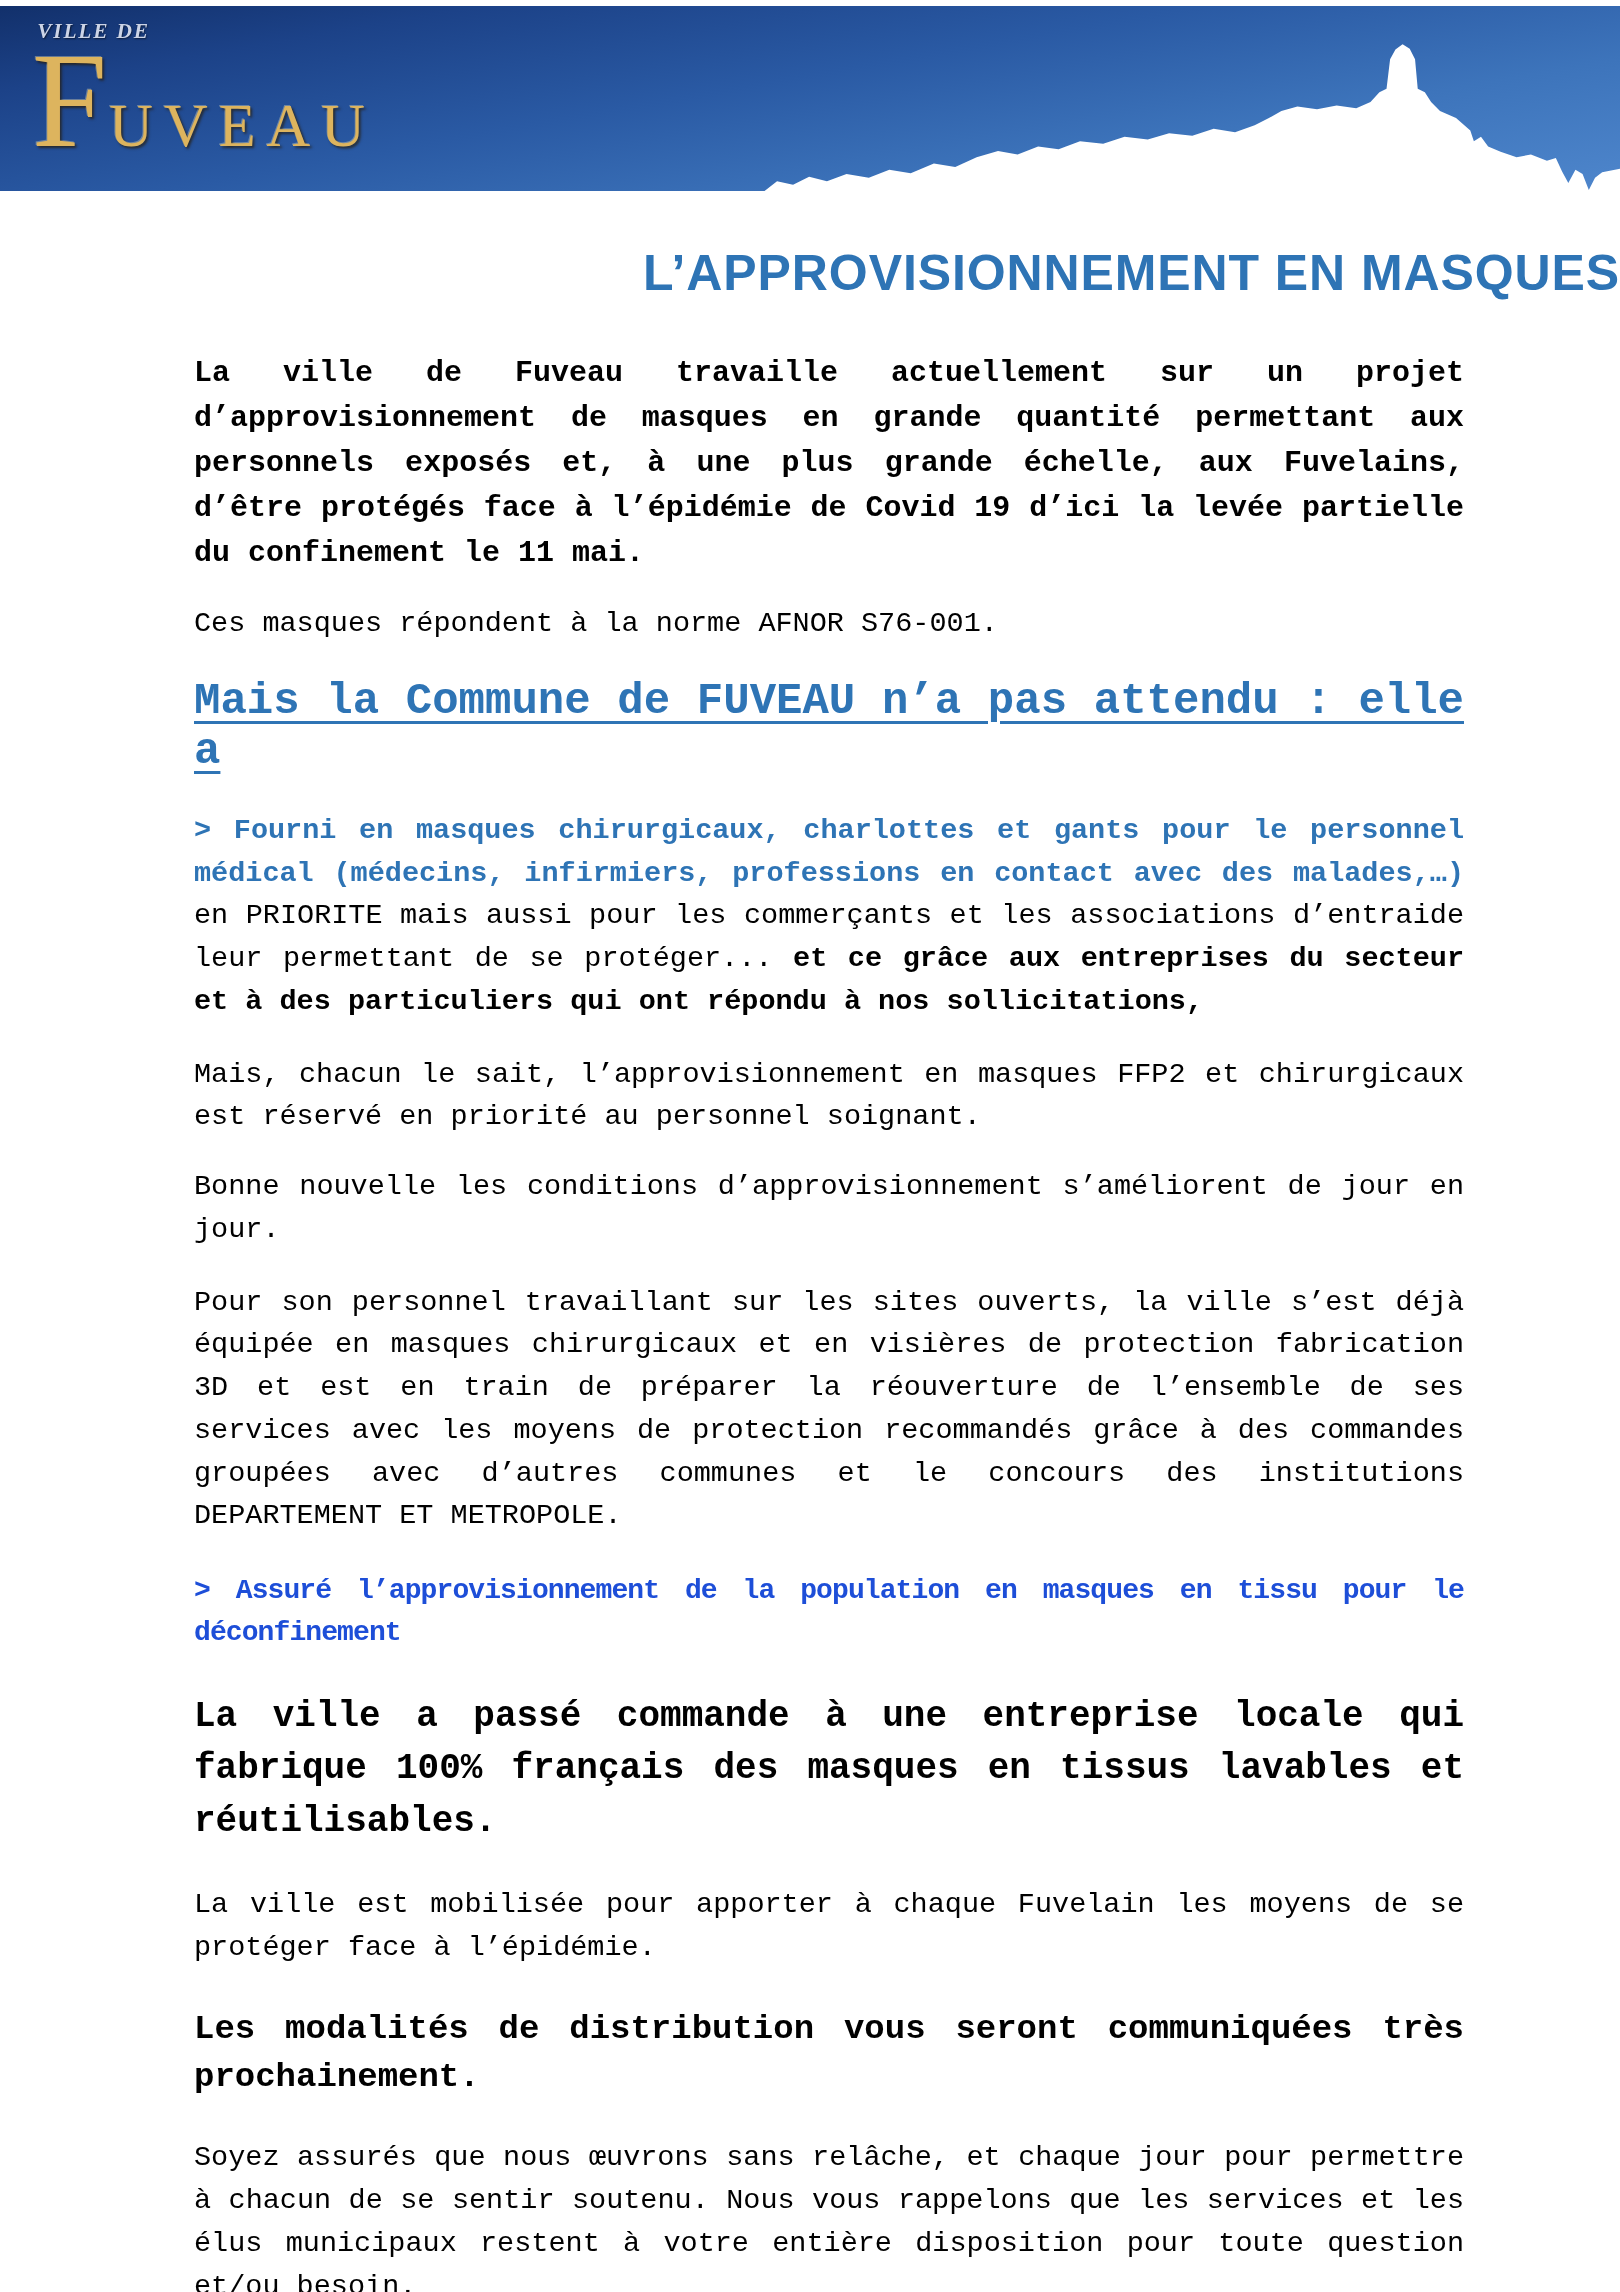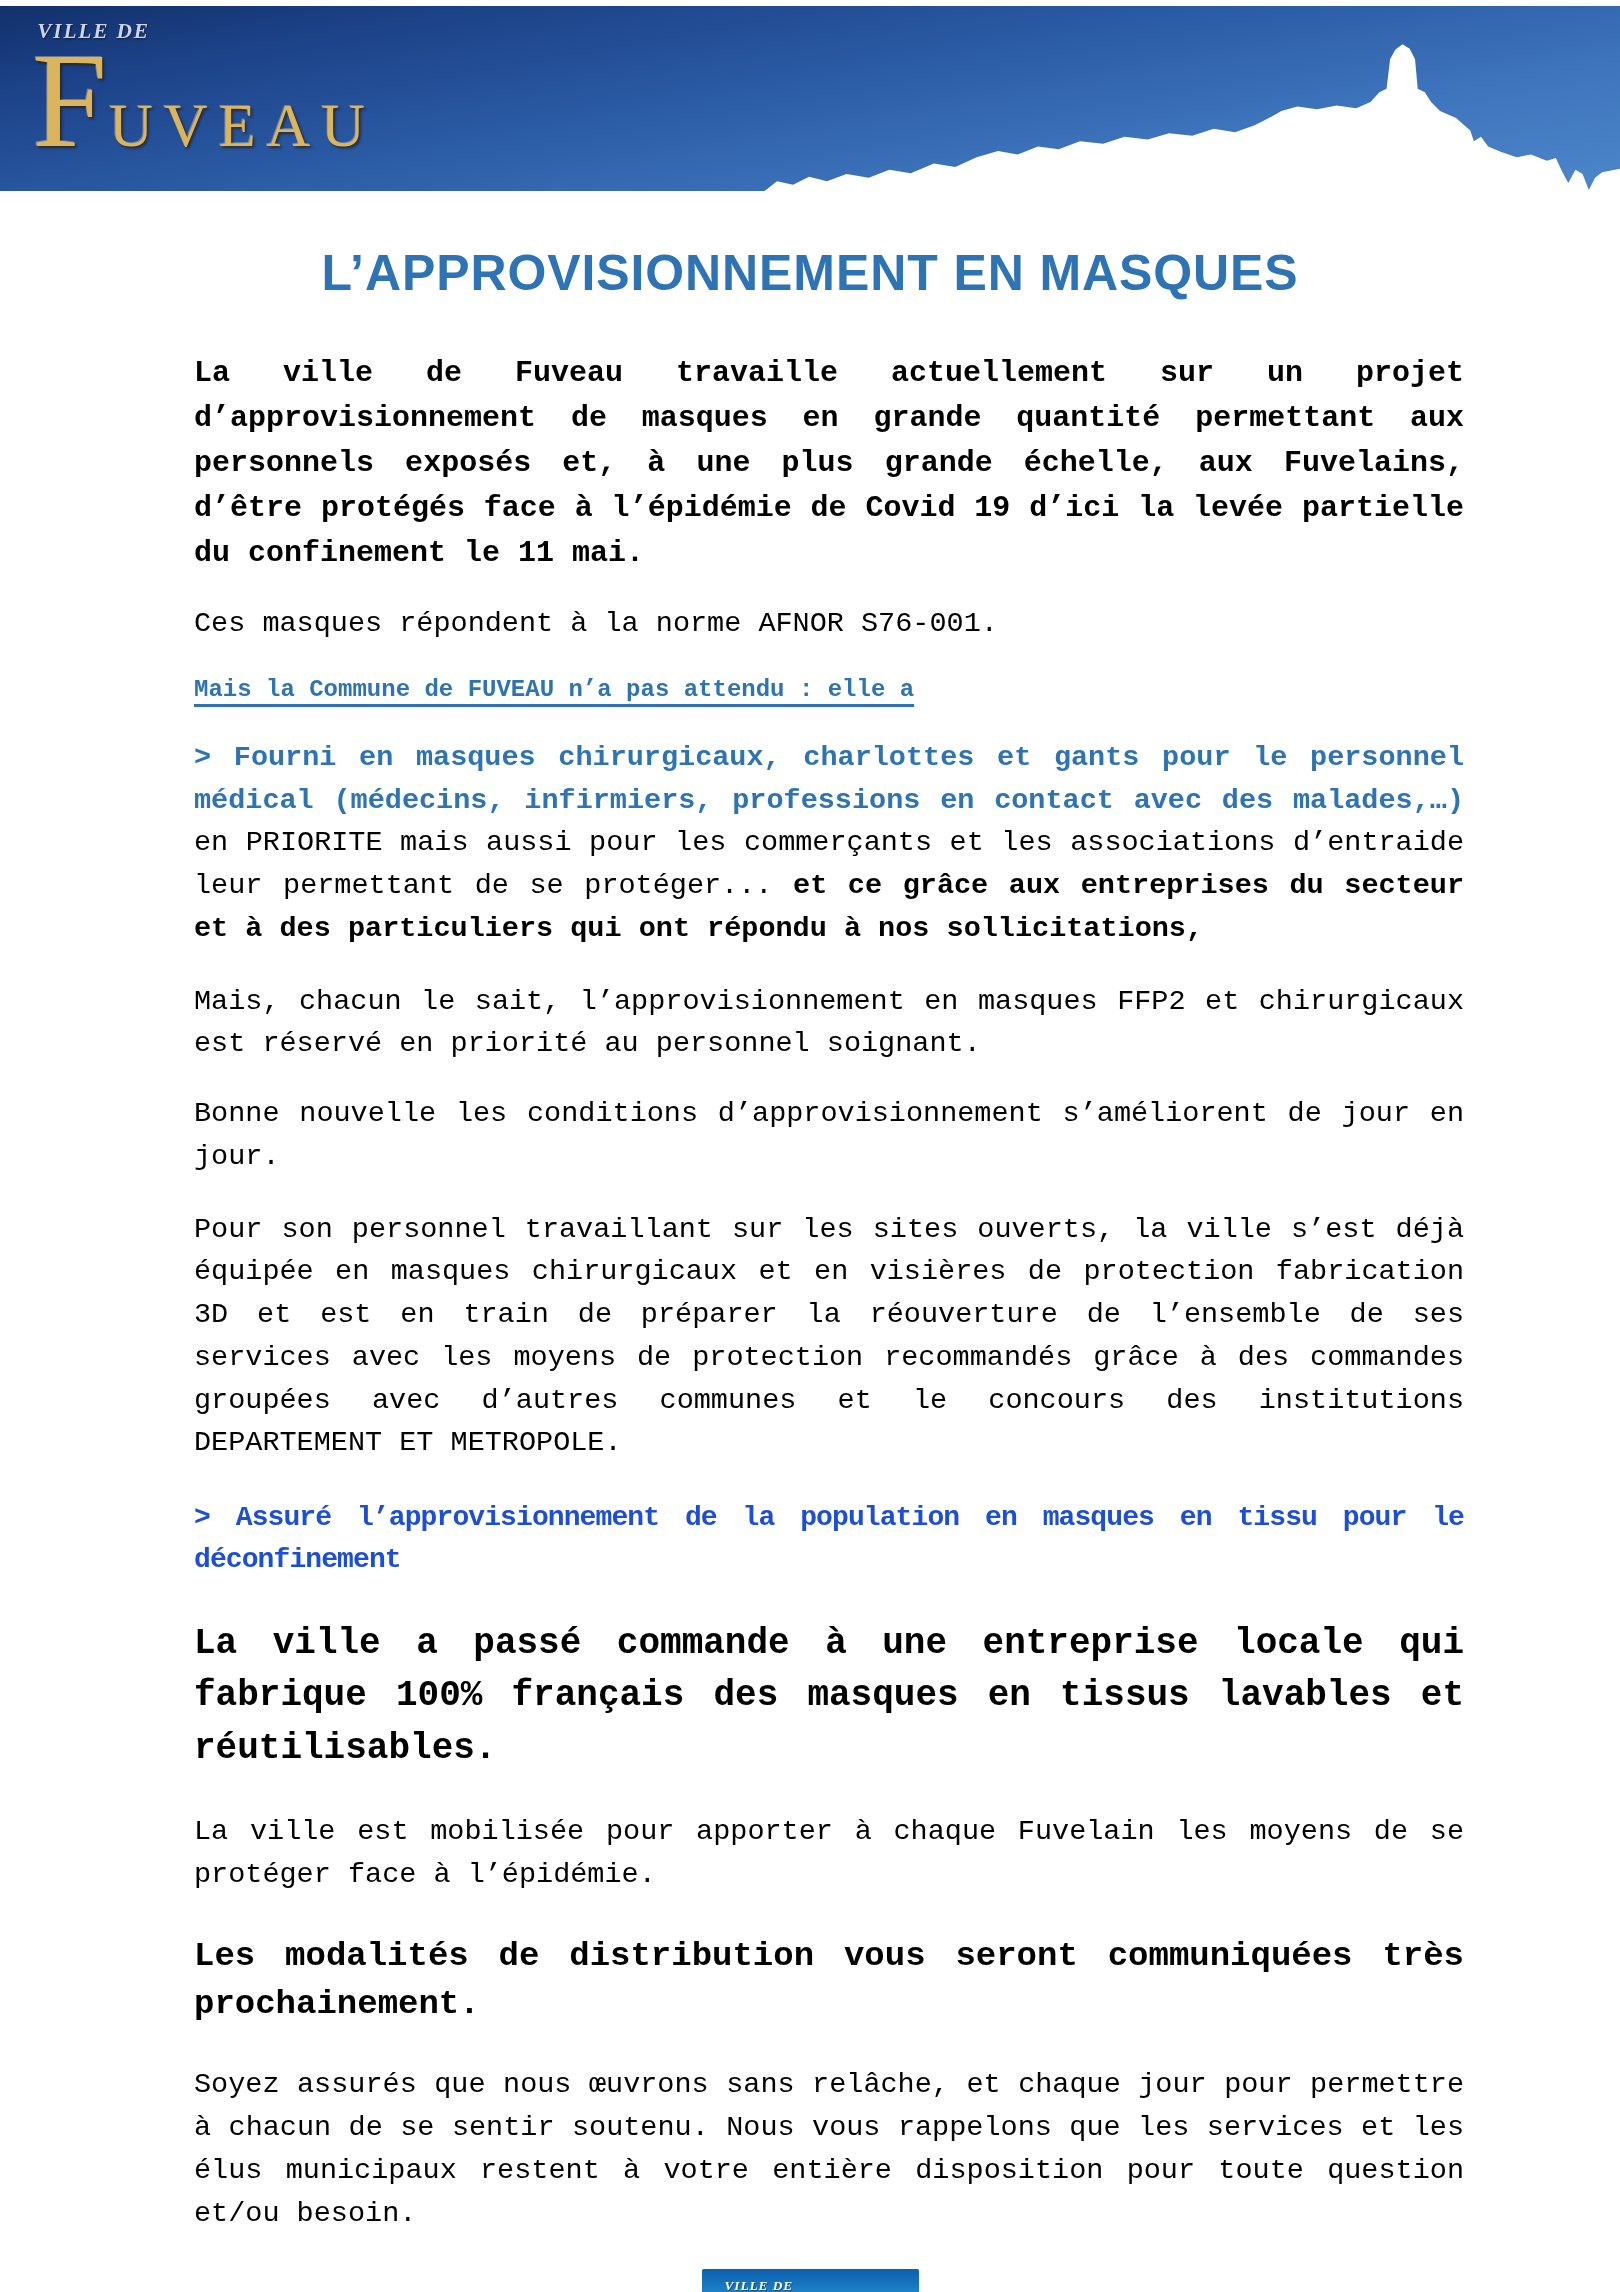--- a/index.html
+++ b/index.html
@@ -31,37 +31,37 @@
     font-family:"Liberation Serif","DejaVu Serif",serif;
     color:#ddb45e;
     text-shadow:1.8px 1.8px 2.7px rgba(40,25,0,.7), -0.9px -0.9px 0 rgba(255,240,190,.35);
     margin-top:-7.1px;
   }
   .banner-logo .initial { font-size:135px; line-height:.95; letter-spacing:1.8px; }
   .banner-logo .rest   { font-size:61px;  letter-spacing:10.7px; }
   
   .page-title {
     margin-top:52px;
-    text-align:center;
+    text-align:right;
     color:#2E74B5;
     font-size:50px; font-weight:bold;
     letter-spacing:0.9px;
     line-height:1.2;
   }
   
   .content { margin:0 156px 0 194px; width:1270px; }
   .content p, .content h2 { text-align:justify;font-family:Liberation Mono, monospace; }
   .fs-body { font-size:28.5px; line-height:1.5; }
   .bold { font-weight:bold; }
   .blue { color:#2E74B5; }
   .intro { margin-top:48px; font-size:30px; line-height:1.5; font-weight:bold; }
   .norme { margin-top:27px; }
   .blue-underline {
     margin-top:30px;
-    color:#2E74B5; font-size:24px; font-weight:bold;
+    color:#2E74B5; font-size:44px; font-weight:bold;
     text-decoration:underline;
     text-decoration-thickness:2.7px;
     text-underline-offset:8px;
     text-align:left;
   }
   .fourni { margin-top:34px; }
   .ffp2 { margin-top:30px; }
   .bonne { margin-top:27px; }
   .condensed { letter-spacing:-0.9px; word-spacing:0.9px; }
   .equipe { margin-top:34px; font-size:28px; line-height:1.5; font-weight:bold; color:#2E74B5; }

